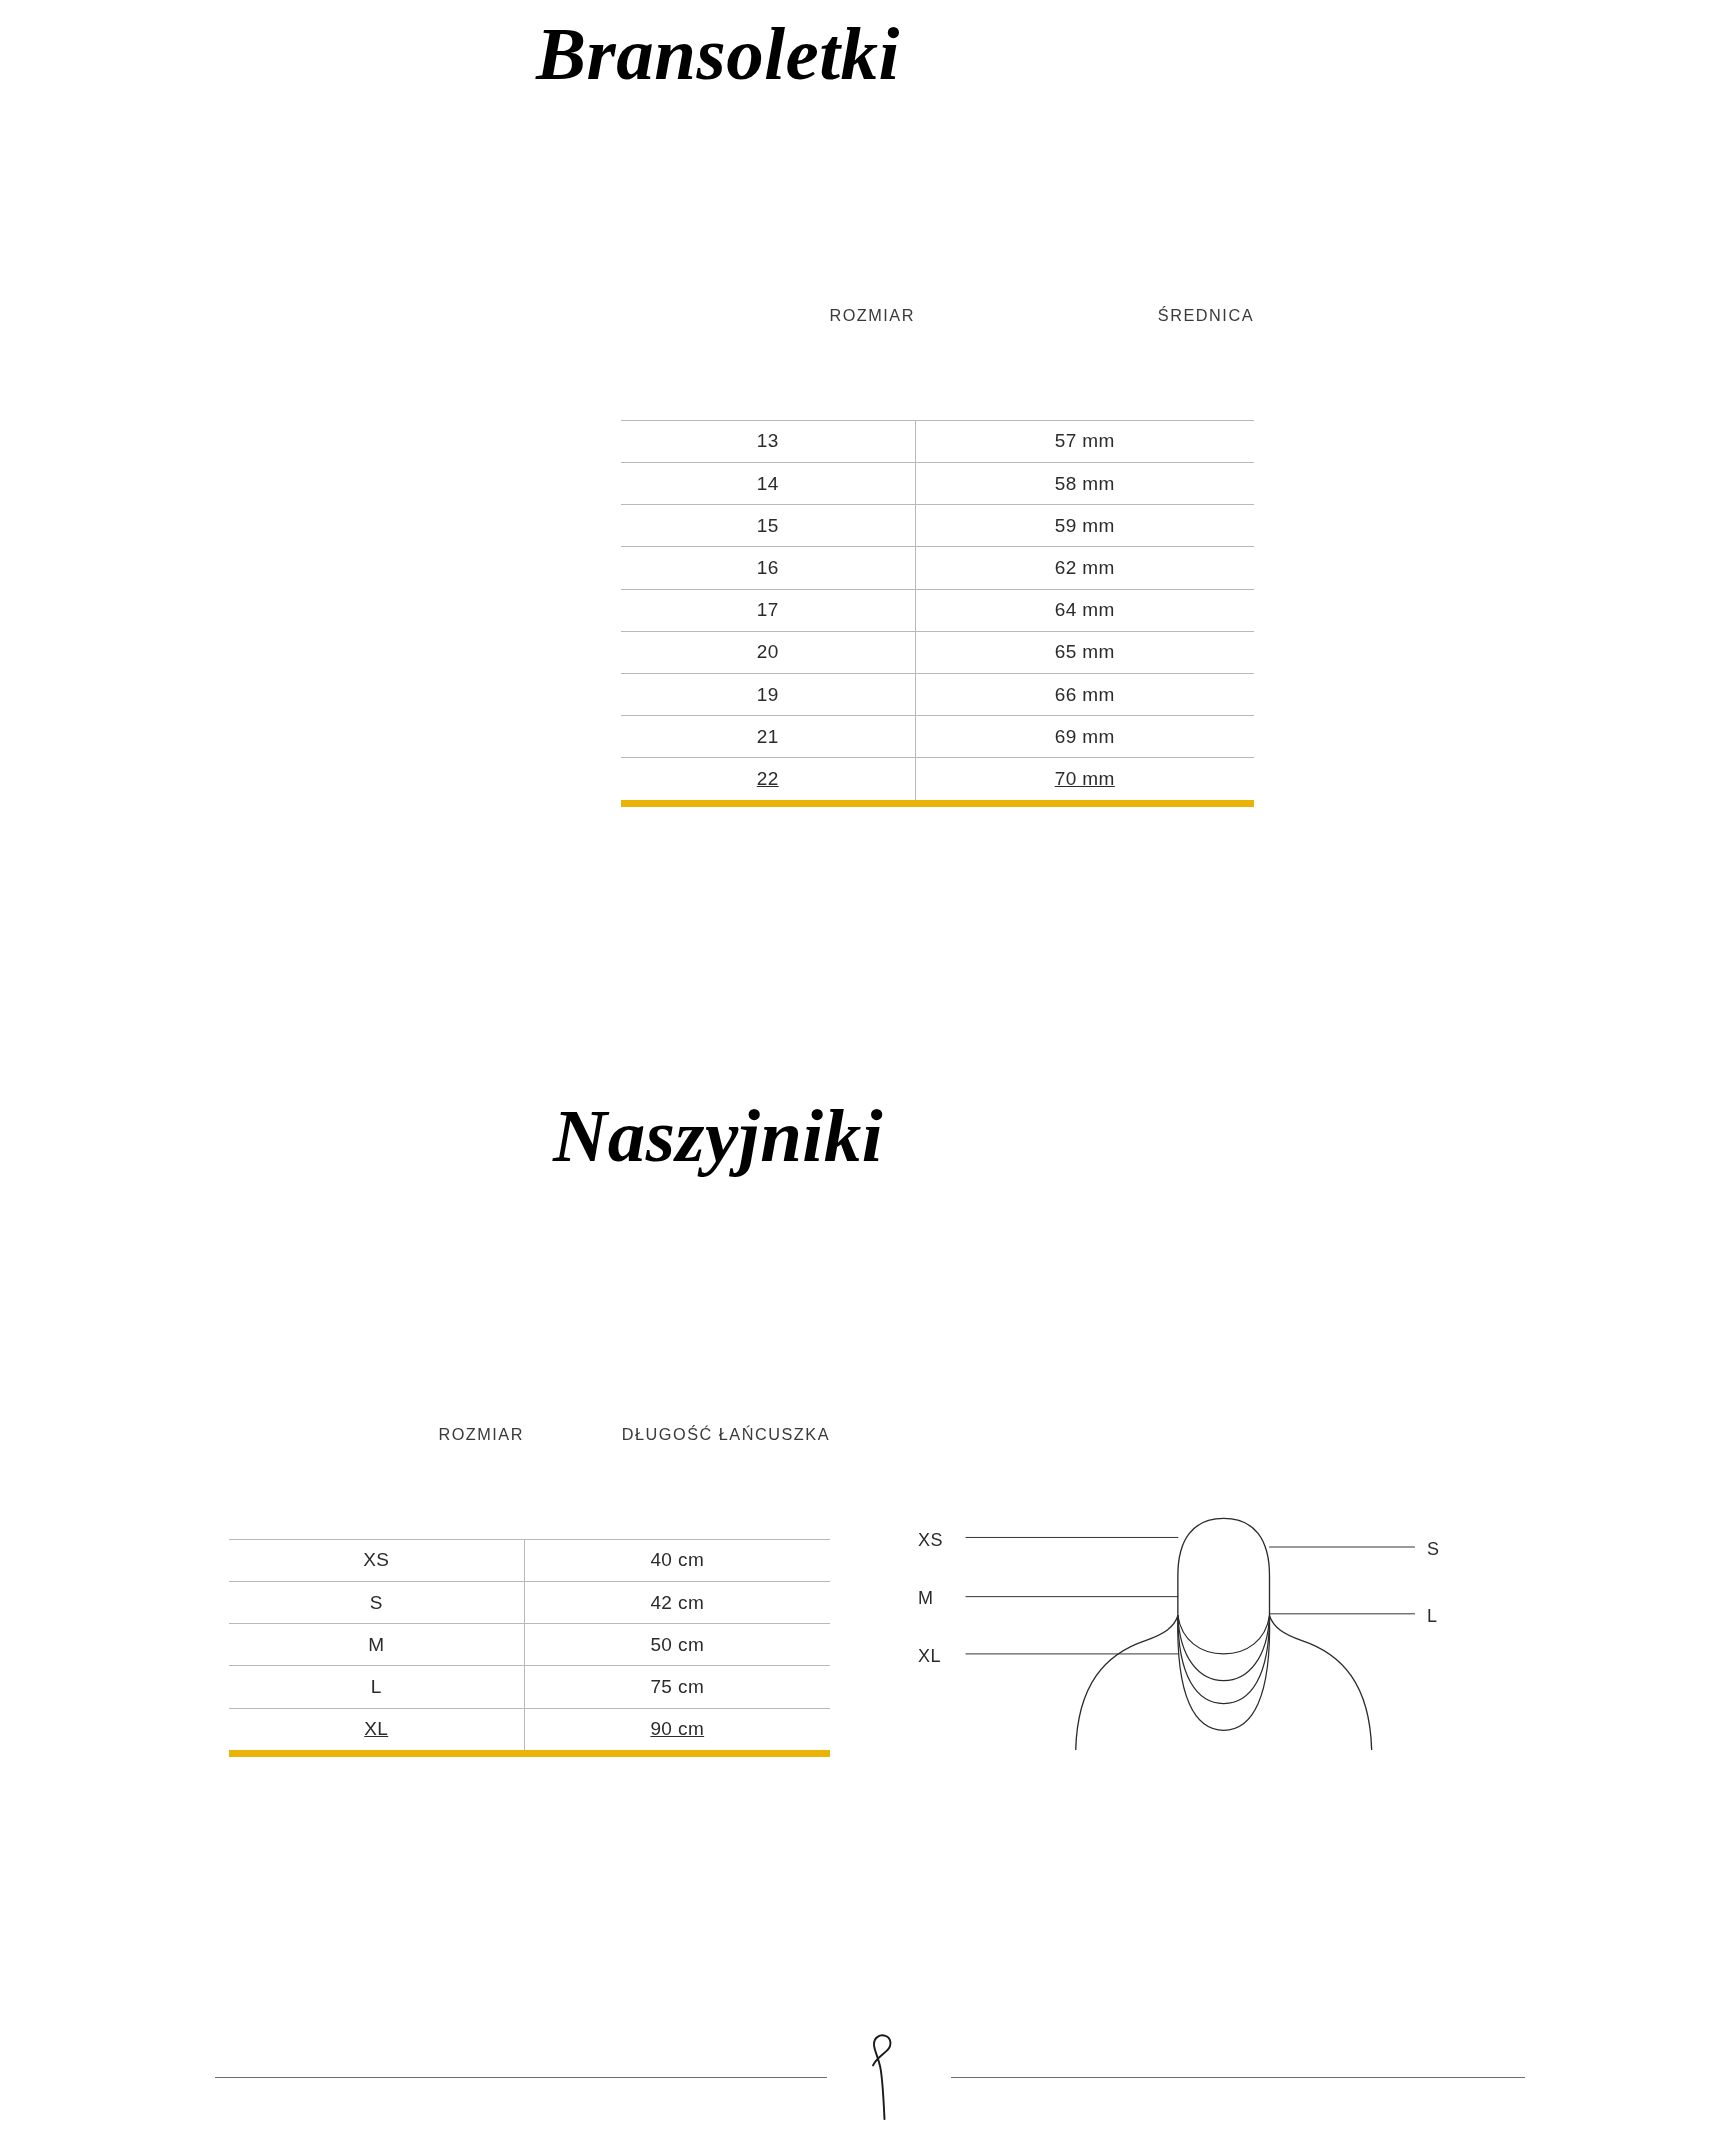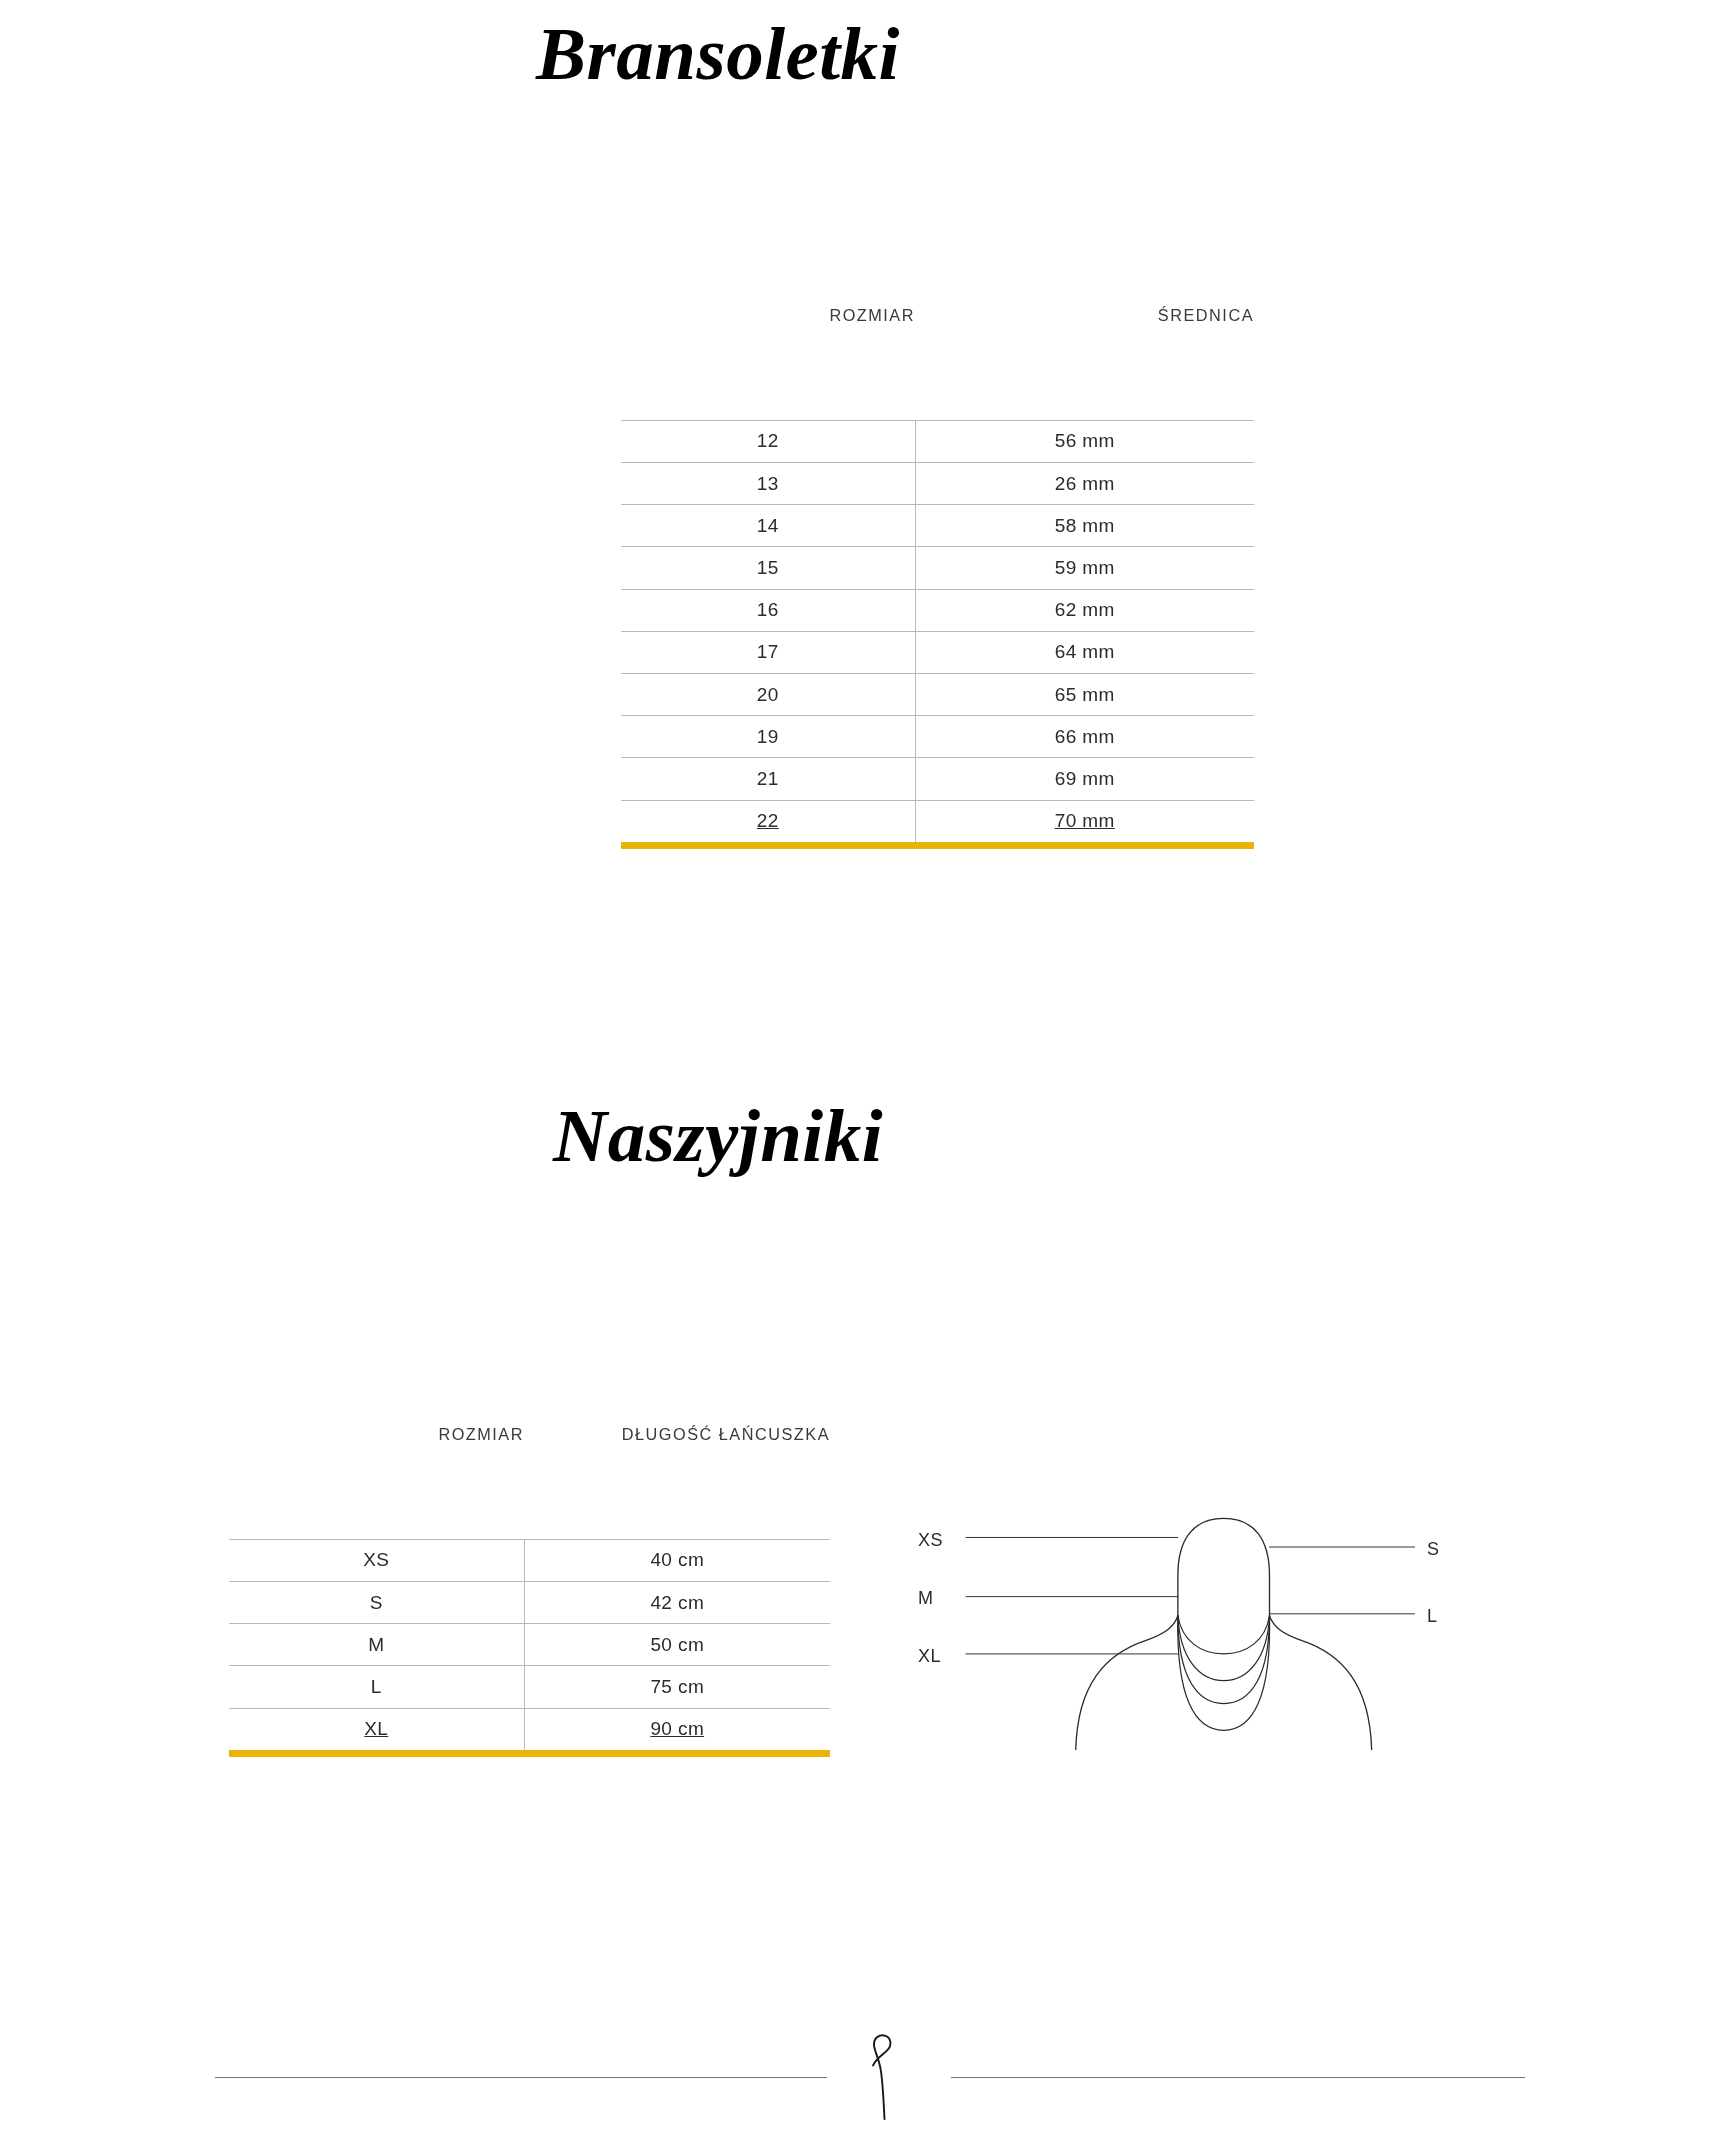--- a/index.html
+++ b/index.html
@@ -164,26 +164,22 @@
         <td class="c-size">ROZMIAR</td>
         <td class="c-val">ŚREDNICA</td>
       </tr>
       <tr class="gap-row">
         <td></td>
           <td></td>
       </tr>
     </tbody>
     <tbody class="body-rows">
       <tr>
-        <td class="c-size">12</td>
-        <td class="c-val">56 mm</td>
-      </tr>
-      <tr>
         <td class="c-size">13</td>
-        <td class="c-val">26 mm</td>
+        <td class="c-val">57 mm</td>
       </tr>
       <tr>
         <td class="c-size">14</td>
         <td class="c-val">58 mm</td>
       </tr>
       <tr>
         <td class="c-size">15</td>
         <td class="c-val">59 mm</td>
       </tr>
       <tr>

